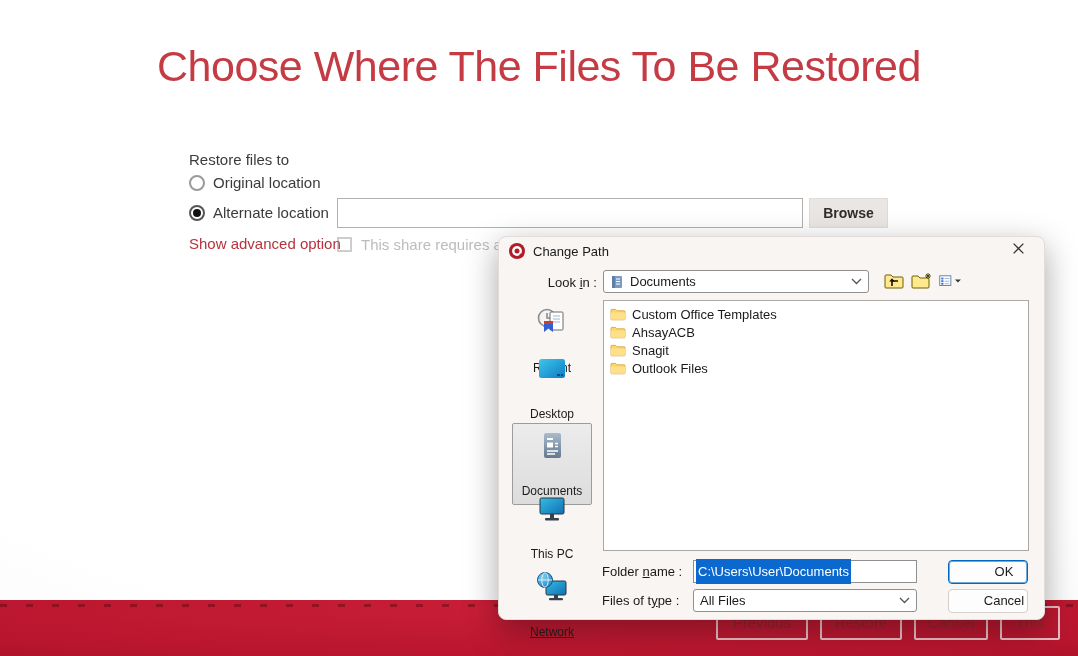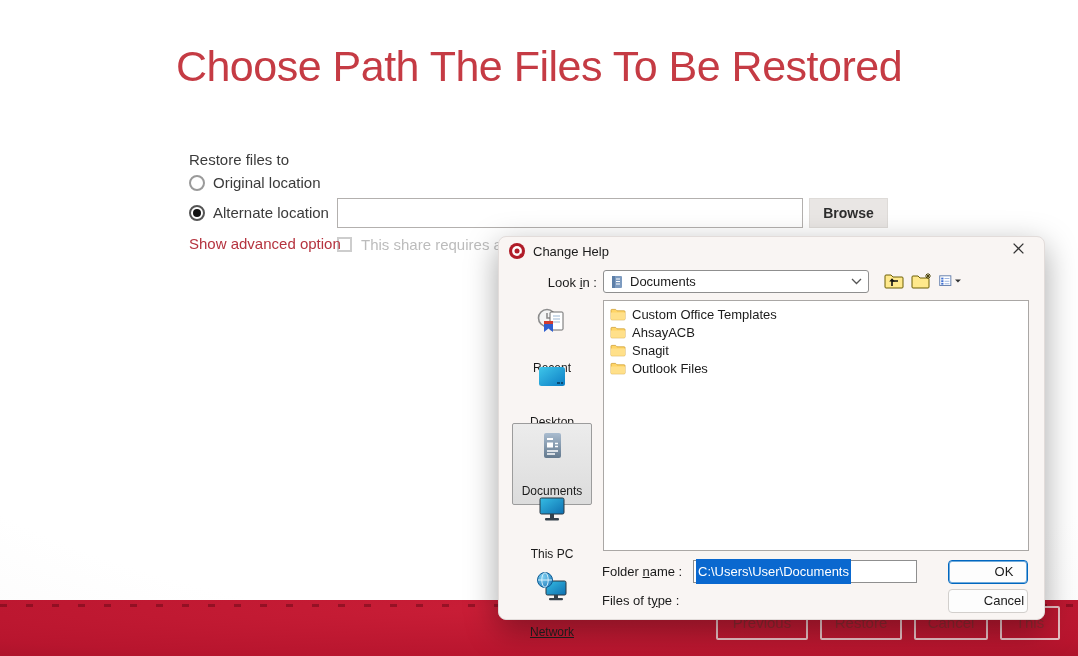--- a/index.html
+++ b/index.html
@@ -110,21 +110,21 @@
   }
   .btn-ok { top:323px; border:1px solid #0067c0; box-shadow:0 0 0 1px rgba(0,103,192,.55) inset; }
   .btn-cancel { top:352px; border:1px solid #d2cfcc; }
   svg { display:block; }
 </style>
 </head>
 <body>
 
 <div id="stage">
 
-  <div class="page-title">Choose Path The Files To Be Restored</div>
+  <div class="page-title">Choose Where The Files To Be Restored</div>
 
   <div class="section-label">Restore files to</div>
 
   <div class="radio-row r1">
     <span class="radio"></span>
     <span>Original location</span>
   </div>
   <div class="radio-row r2">
     <span class="radio checked"></span>
     <span>Alternate location</span>
@@ -151,21 +151,21 @@
 
     <div class="dlg-titlebar">
       <span class="dlg-logo">
         <svg width="16" height="16" viewBox="0 0 16 16">
           <circle cx="8" cy="8" r="8" fill="#b01c28"></circle>
           <circle cx="8" cy="8" r="4.9" fill="#ffffff"></circle>
           <circle cx="8" cy="8" r="2.5" fill="#b01c28"></circle>
           <path d="M11.2 10.4 L14.8 12.6 A8 8 0 0 1 12.6 14.8 L10.4 11.2 Z" fill="#b01c28"></path>
         </svg>
       </span>
-      <span class="dlg-title">Change Help</span>
+      <span class="dlg-title">Change Path</span>
       <span class="dlg-close">
         <svg width="13" height="13" viewBox="0 0 12 12">
             <path d="M1.5 1.5 L10.5 10.5 M10.5 1.5 L1.5 10.5" stroke="#333" stroke-width="1.2" fill="none"></path>
           </svg>
       </span>
     </div>
 
     <div class="lookin-label"><span>Look </span><span class="mn">i</span><span>n :</span></div>
 
     <div class="dropdown dd-lookin">
@@ -219,21 +219,21 @@
             <path d="M11 6 V11 H15" stroke="#8c8c8c" stroke-width="1.6" fill="none"></path>
             <rect x="14" y="5" width="13" height="18" rx="1" fill="#fff" stroke="#6d6d6d"></rect>
             <path d="M17 9 H24 M17 12 H24 M17 15 H24" stroke="#9bb7d4" stroke-width="1.2"></path>
             <path d="M8 14 h9 v11 l-4.5 -3.4 L8 25 Z" fill="#2f5fd0"></path>
             <path d="M8 14 h9 v3 H8 Z" fill="#d23b2f"></path>
           </svg>
         </span>
         <span class="plabel">Recent</span>
       </div>
 
-      <div class="place" style="top:60px;">
+      <div class="place" style="top:52px;">
         <span class="picon">
           <svg width="32" height="32" viewBox="0 0 32 32">
             <defs>
                 <linearGradient id="gDesk" x1="0" y1="0" x2="1" y2="1">
               <stop offset="0" stop-color="#3ec6ea"></stop>
                   <stop offset="1" stop-color="#0d7dc4"></stop>
             </linearGradient>
               </defs>
             <rect x="3" y="6" width="26" height="19" rx="2.5" fill="url(#gDesk)"></rect>
             <rect x="21" y="21" width="3" height="2" fill="#0a4a74"></rect>
@@ -337,17 +337,25 @@
     <div class="bottom-label lbl-folder"><span>Folder </span><span class="mn">n</span><span>ame :</span></div>
 
     <div class="folder-input">
       <span class="sel-text">C:\Users\User\Documents</span>
     </div>
 
     <div class="dlg-btn btn-ok">OK</div>
 
     <div class="bottom-label lbl-type"><span>Files of t</span><span class="mn">y</span><span>pe :</span></div>
 
+    <div class="dropdown dd-type">
+      <span class="dd-text">All Files</span>
+      <span class="chev">
+        <svg width="11" height="7" viewBox="0 0 11 7">
+            <path d="M1 1 L5.5 5.5 L10 1" stroke="#555" stroke-width="1.3" fill="none"></path>
+          </svg>
+      </span>
+    </div>
 
     <div class="dlg-btn btn-cancel">Cancel</div>
 
   </div>
 </div>
 
 </body></html>

